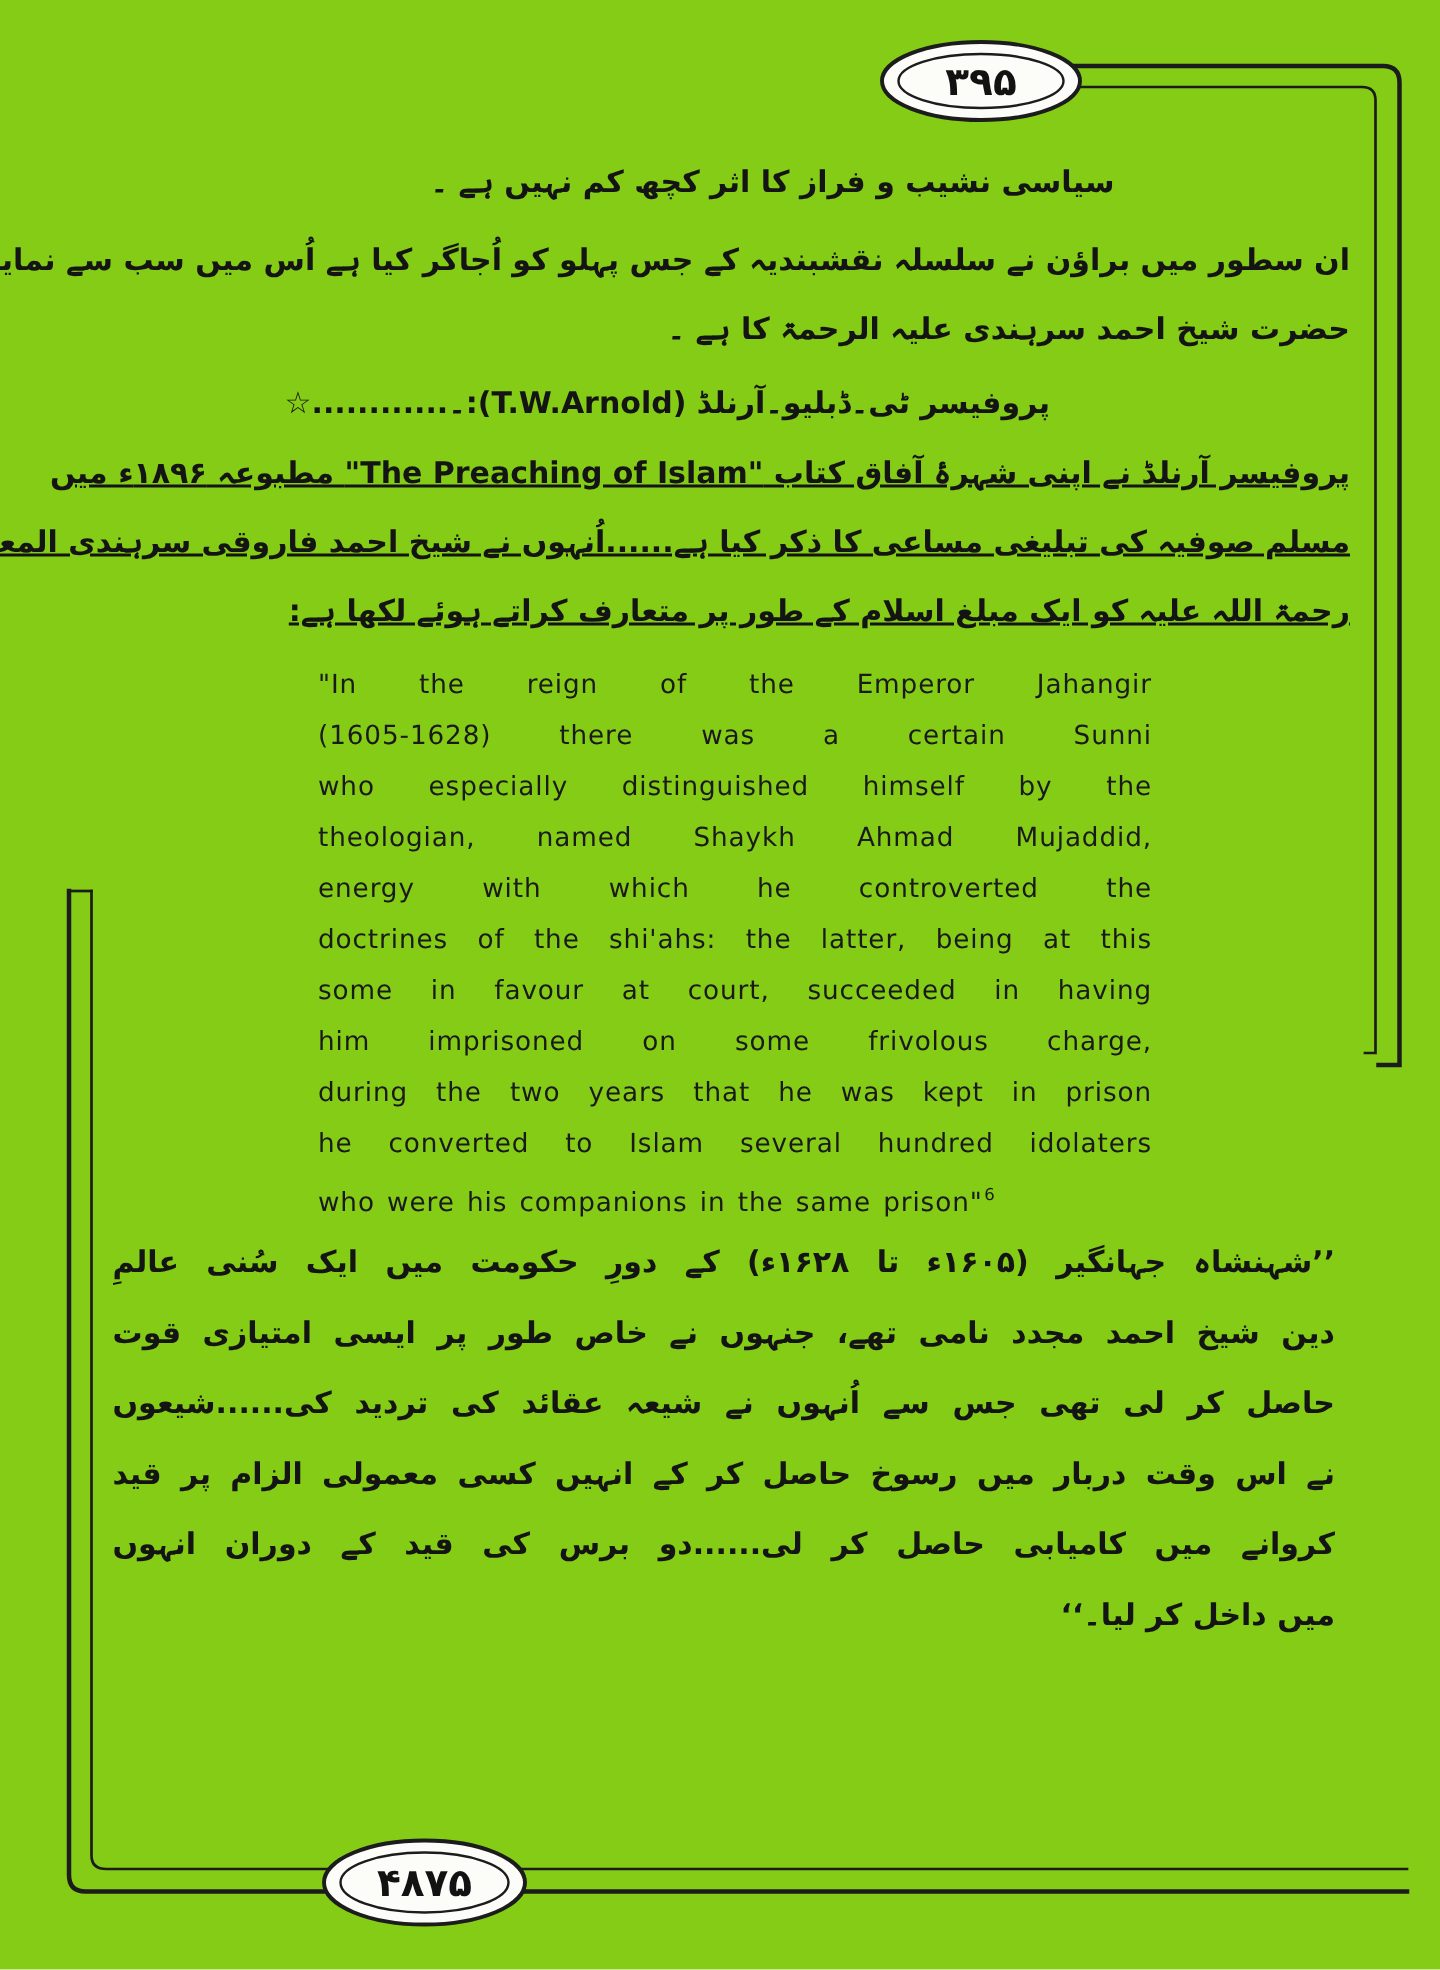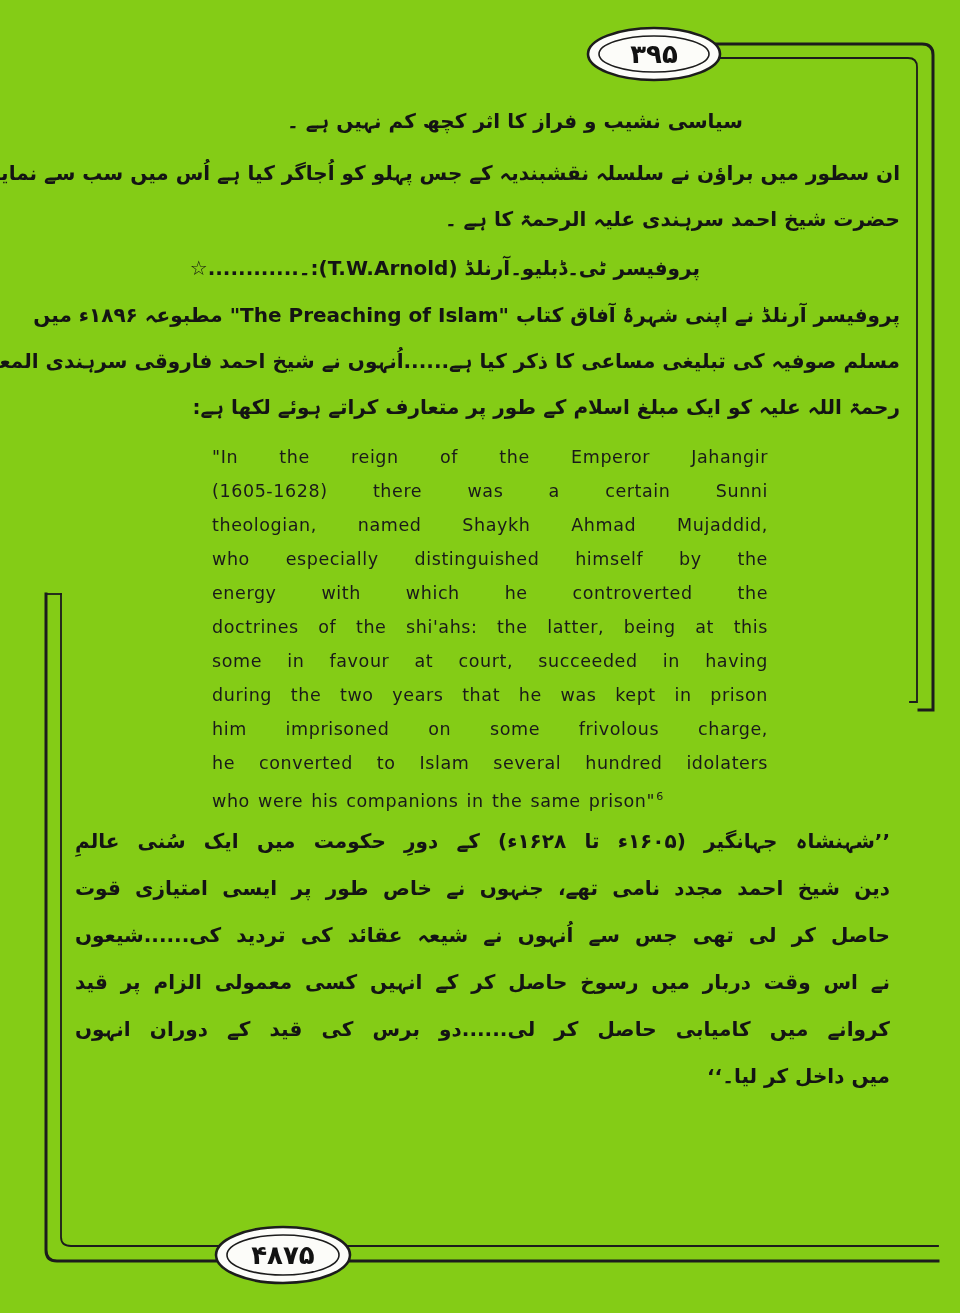--- a/index.html
+++ b/index.html
@@ -44,21 +44,21 @@
   }
   .intro  { position: absolute; top: 150px; left: 56px; right: 60px; }
   .heading {
     position: absolute;
     top: 248px; right: 260px;
     white-space: nowrap;
     line-height: 40px;
     margin-left: 36px;
   }
   .heading .leader { letter-spacing: 2px; }
-  .arnold { position: absolute; top: 292px; left: 72px; right: 60px; }
+  .arnold { position: absolute; top: 292px; left: 72px; right: 60px; text-decoration: underline; }
   .translation { position: absolute; top: 818px; left: 75px; right: 70px; }
   .translation .uline { line-height: 47px; height: 47px; }
   
   .equote {
     position: absolute;
     top: 440px; left: 212px;
     width: 556px;
     font-size: 17.5px;
     letter-spacing: 0.6px;
     word-spacing: 2px;
@@ -119,27 +119,27 @@
 
   <div class="urdu arnold" dir="rtl">
     <div class="uline">پروفیسر آرنلڈ نے اپنی شہرۂ آفاق کتاب ‪"The Preaching of Islam"‬ مطبوعہ ۱۸۹۶ء میں</div>
     <div class="uline">مسلم صوفیہ کی تبلیغی مساعی کا ذکر کیا ہے......اُنہوں نے شیخ احمد فاروقی سرہندی المعروف بہ مجدد الف ثانی</div>
     <div class="uline last">رحمۃ اللہ علیہ کو ایک مبلغ اسلام کے طور پر متعارف کراتے ہوئے لکھا ہے:</div>
   </div>
 
   <div class="equote">
     <div class="eline">"In the reign of the Emperor Jahangir</div>
     <div class="eline">(1605-1628) there was a certain Sunni</div>
+    <div class="eline">who especially distinguished himself by the</div>
     <div class="eline">theologian, named Shaykh Ahmad Mujaddid,</div>
-    <div class="eline">who especially distinguished himself by the</div>
     <div class="eline">energy with which he controverted the</div>
     <div class="eline">doctrines of the shi'ahs: the latter, being at this</div>
     <div class="eline">some in favour at court, succeeded in having</div>
+    <div class="eline">him imprisoned on some frivolous charge,</div>
     <div class="eline">during the two years that he was kept in prison</div>
-    <div class="eline">him imprisoned on some frivolous charge,</div>
     <div class="eline">he converted to Islam several hundred idolaters</div>
     <div class="eline last">
       <span>who were his companions in the same prison"</span><sup class="fn">6</sup>
     </div>
   </div>
 
   <div class="urdu translation" dir="rtl">
     <div class="uline">’’شہنشاہ جہانگیر (۱۶۰۵ء تا ۱۶۲۸ء) کے دورِ حکومت میں ایک سُنی عالمِ</div>
     <div class="uline">دین شیخ احمد مجدد نامی تھے، جنہوں نے خاص طور پر ایسی امتیازی قوت</div>
     <div class="uline">حاصل کر لی تھی جس سے اُنہوں نے شیعہ عقائد کی تردید کی......شیعوں</div>

